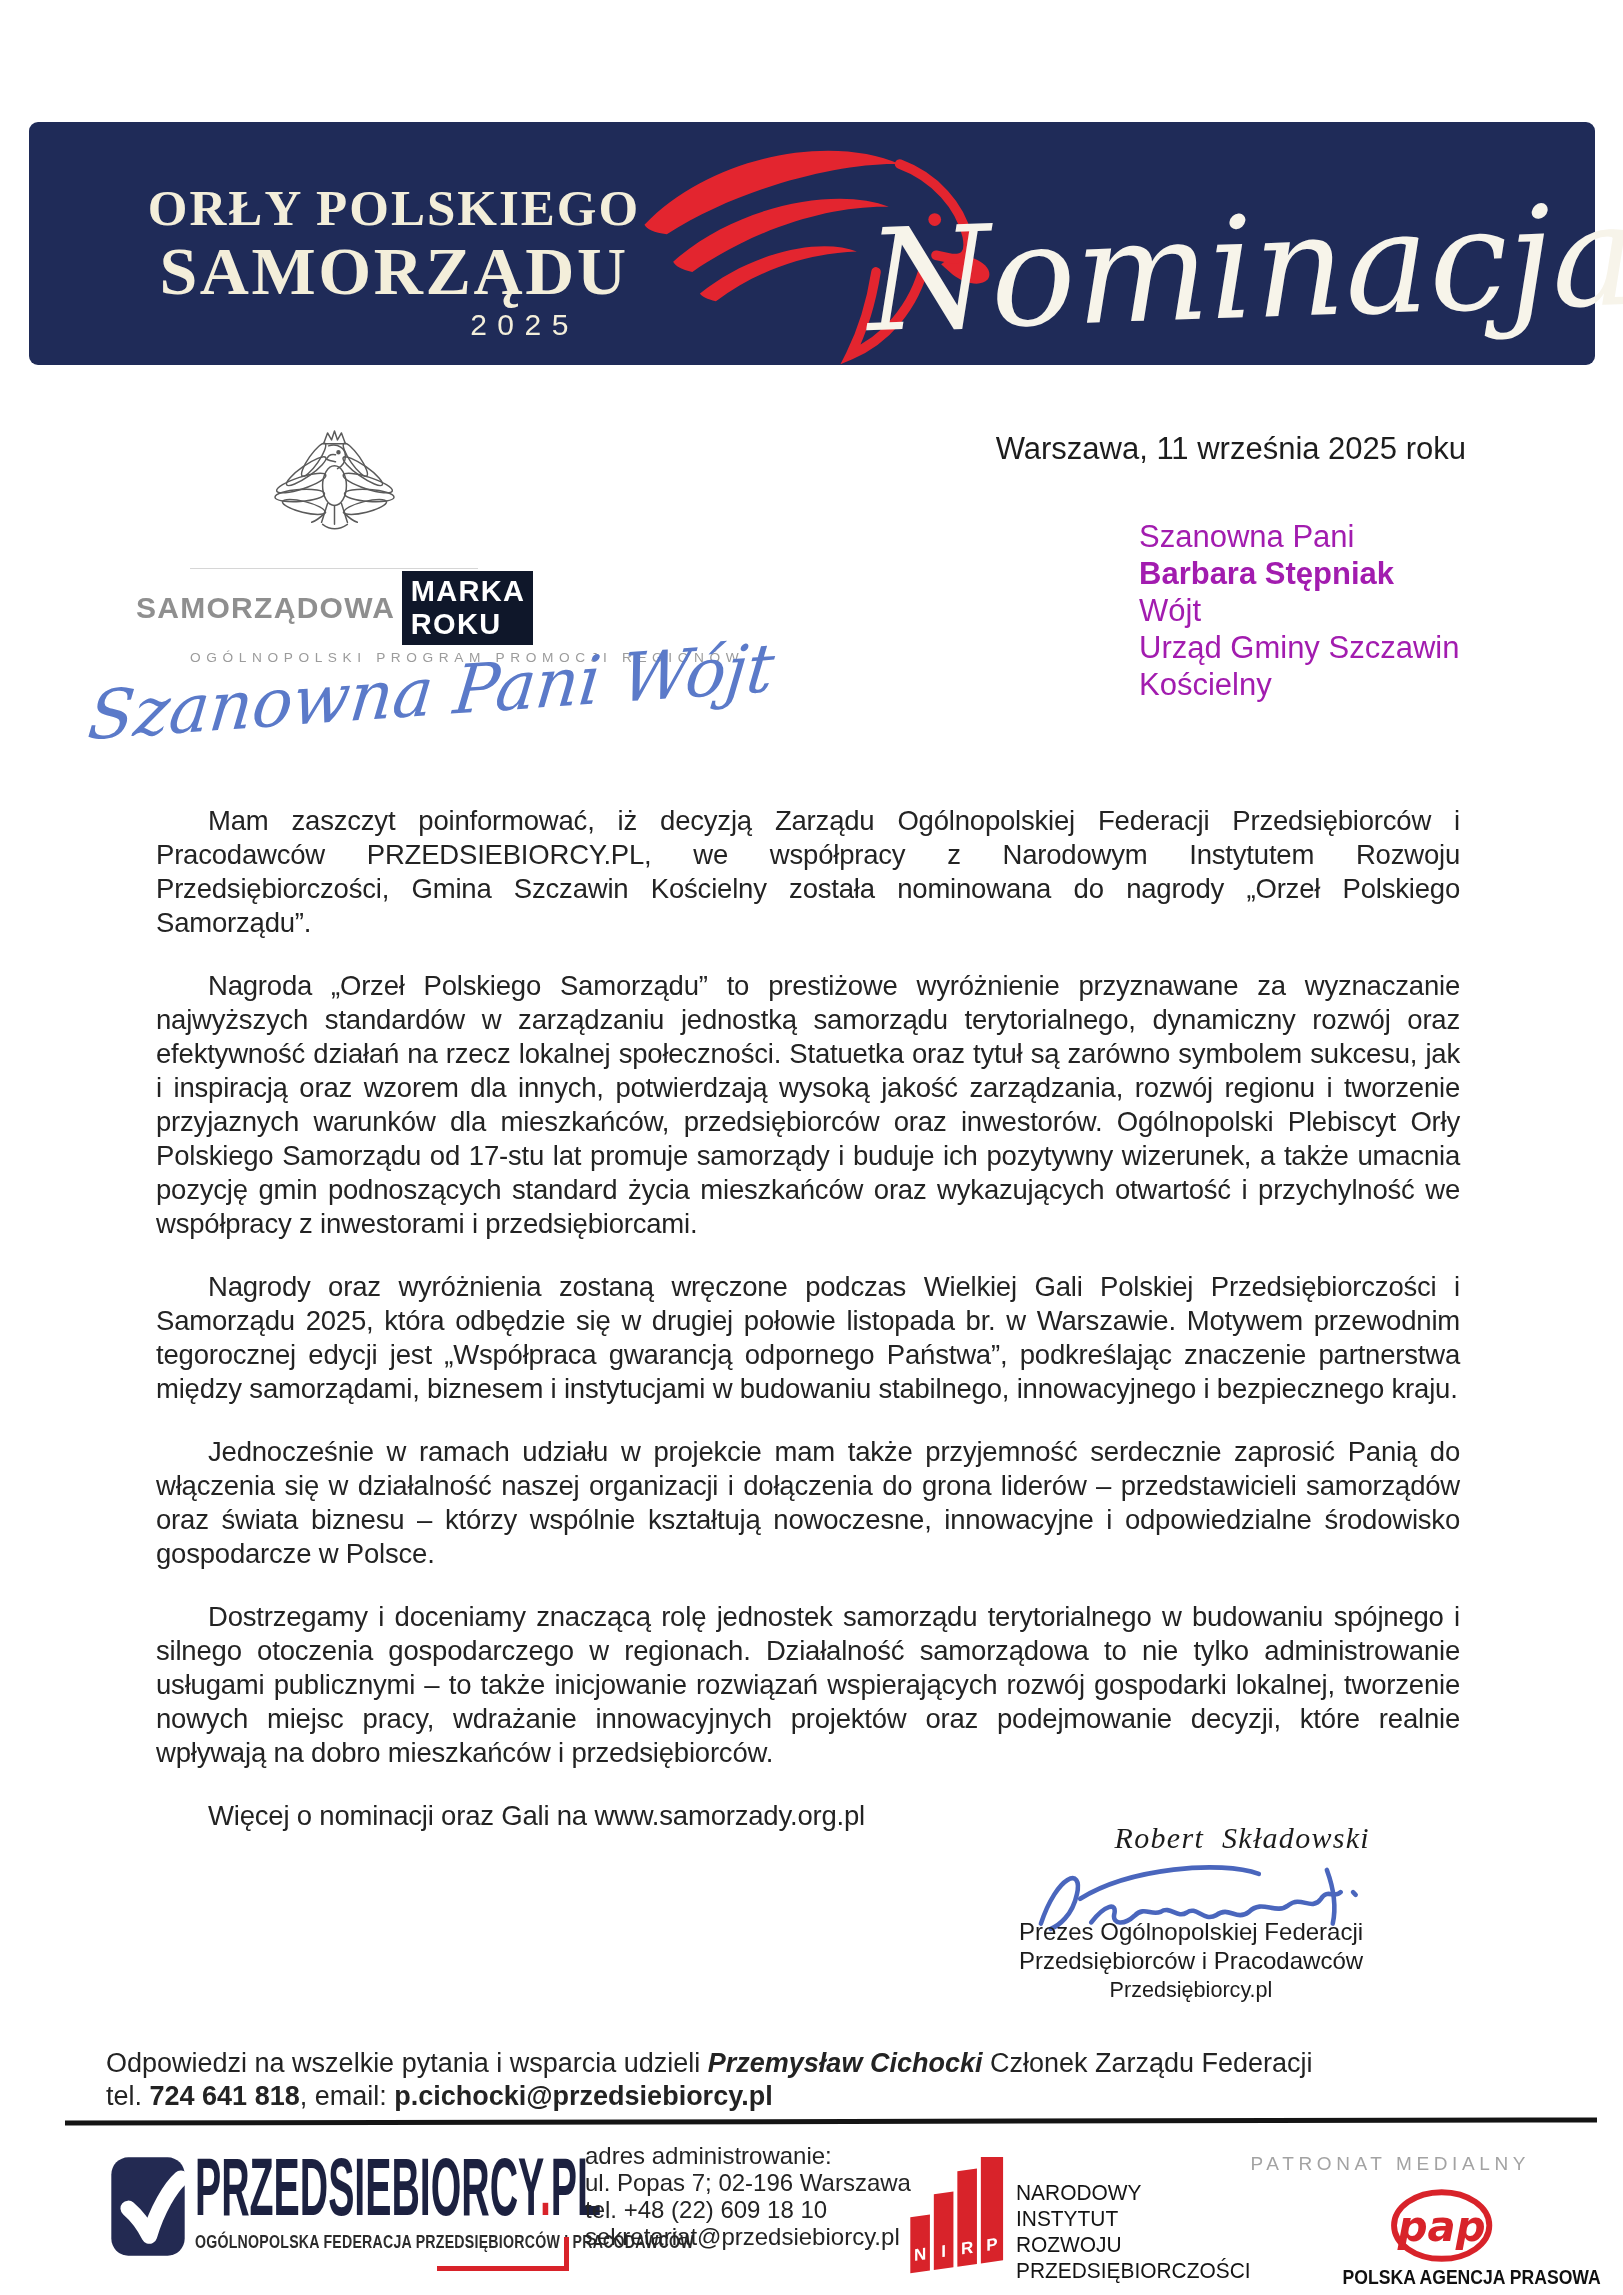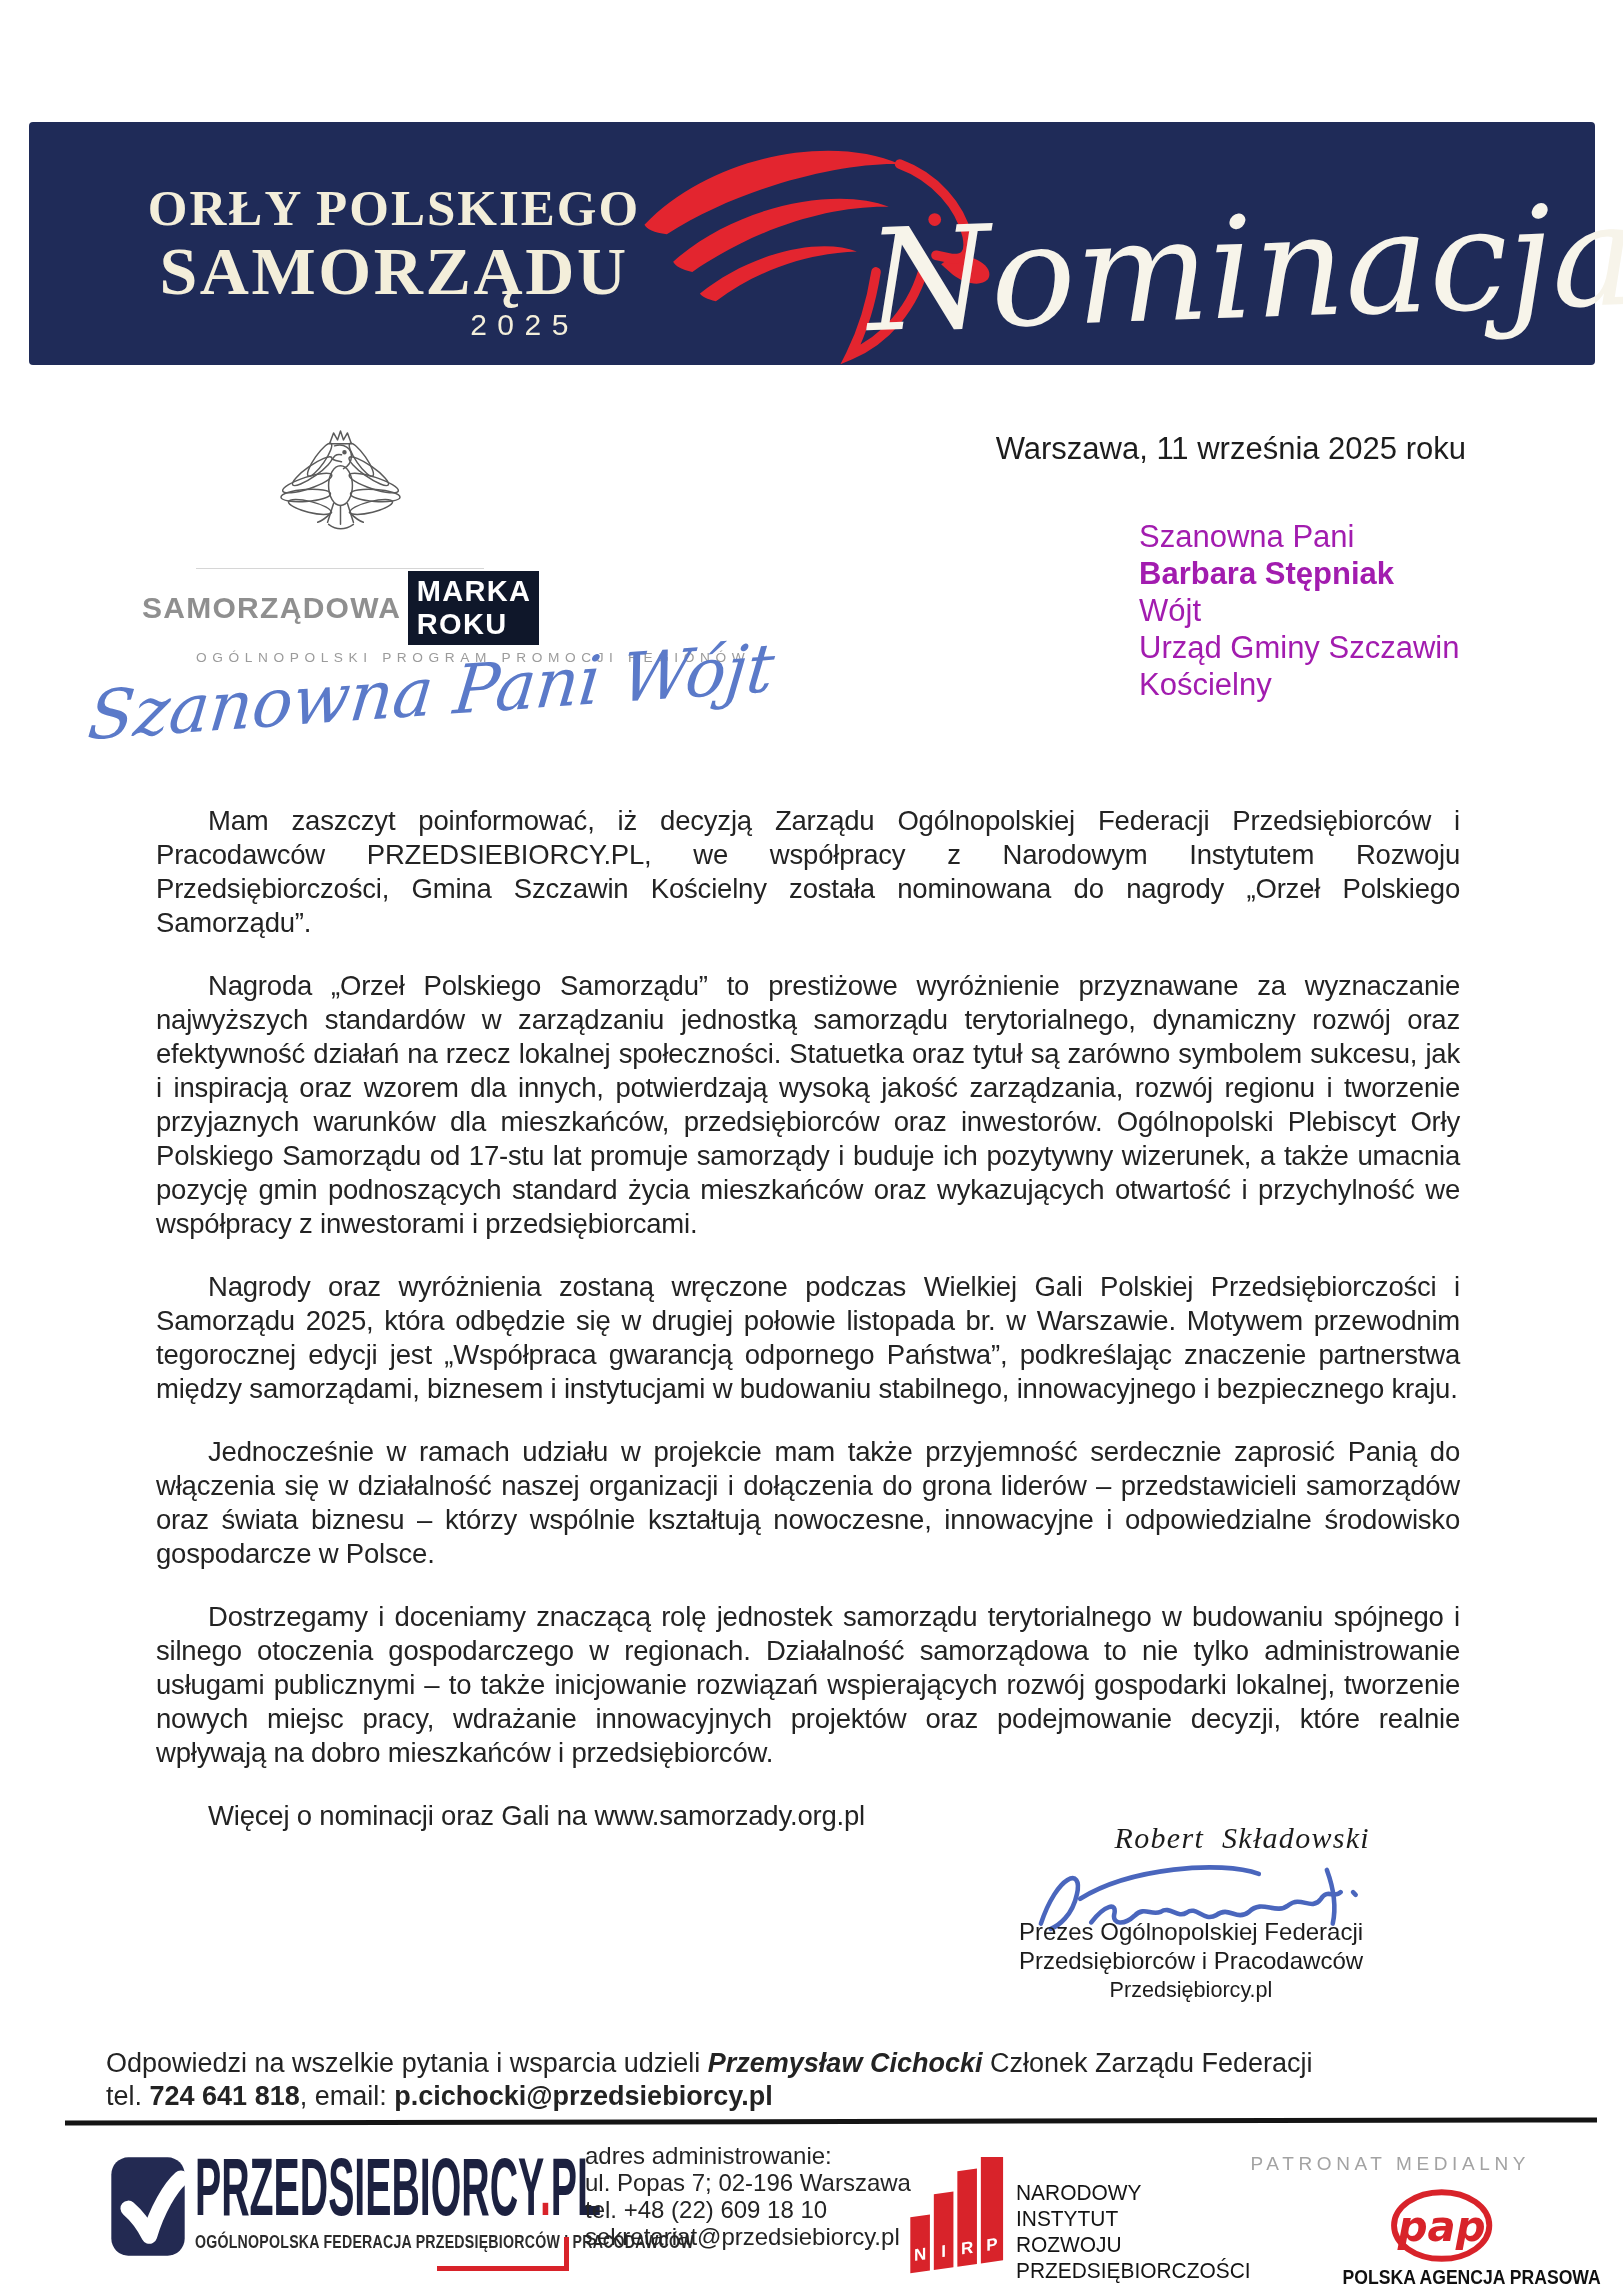--- a/index.html
+++ b/index.html
@@ -4,42 +4,42 @@
 <style>
   html,body{margin:0;padding:0;background:#e8e8e8;}
   .page{
     position:relative; width:1623px; height:2295px; background:#ffffff;
     font-family:"Liberation Sans",sans-serif; color:#222; overflow:hidden;
     margin:0 auto;
   }
   
   .banner{
     position:absolute; left:29px; top:122px; width:1566px; height:243px;
-    background:#1f2b58; border-radius:4px;
+    background:#1f2b58; border-radius:9px;
   }
   .banner-left{
     position:absolute; left:103px; top:58px; width:524px; text-align:center;
     color:#f3eeda; font-family:"Liberation Serif",serif;
   }
   .banner-line1{font-size:51px; letter-spacing:2px; font-weight:700; line-height:56px;}
   .banner-line2{font-size:68px; letter-spacing:2.6px; font-weight:700; line-height:71px;}
   .banner-year{
     display:block; width:209px; margin-left:288px; margin-top:1.3px;
     font-family:"Liberation Sans",sans-serif;
     font-size:30px; letter-spacing:10.5px; font-weight:400; color:#f3eeda; text-align:center;
   }
   .banner-eagle{position:absolute; left:543px; top:6.5px; width:432px; height:236px;}
   .nominacja{
     position:absolute; left:838px; top:65px; width:707px; text-align:center;
     font-family:"DejaVu Serif",serif; font-style:italic;
     font-size:141px; color:#f7f4ea; transform:rotate(-2deg);
     white-space:nowrap;
   }
   
-  .emblem{position:absolute; left:196px; top:425px; width:288px;}
+  .emblem{position:absolute; left:190px; top:425px; width:288px;}
   .emblem-eagle{display:block; margin:0 auto; width:151px; height:139px;}
   .marka-row{
     display:flex; align-items:stretch; justify-content:center; margin-top:3.9px;
     border-top:1.3px solid #d6d6d6; padding-top:2.6px;
   }
   .marka-left{
     font-size:30px; font-weight:700; color:#8f8f8f; letter-spacing:1.3px;
     padding:1.3px 6.5px 1.3px 1.3px; align-self:center;
   }
   .marka-right{

